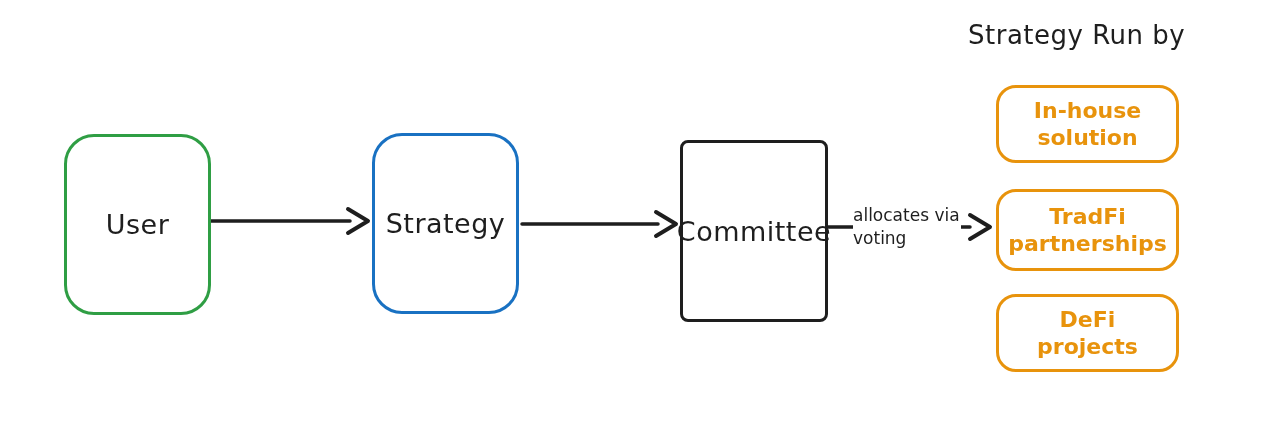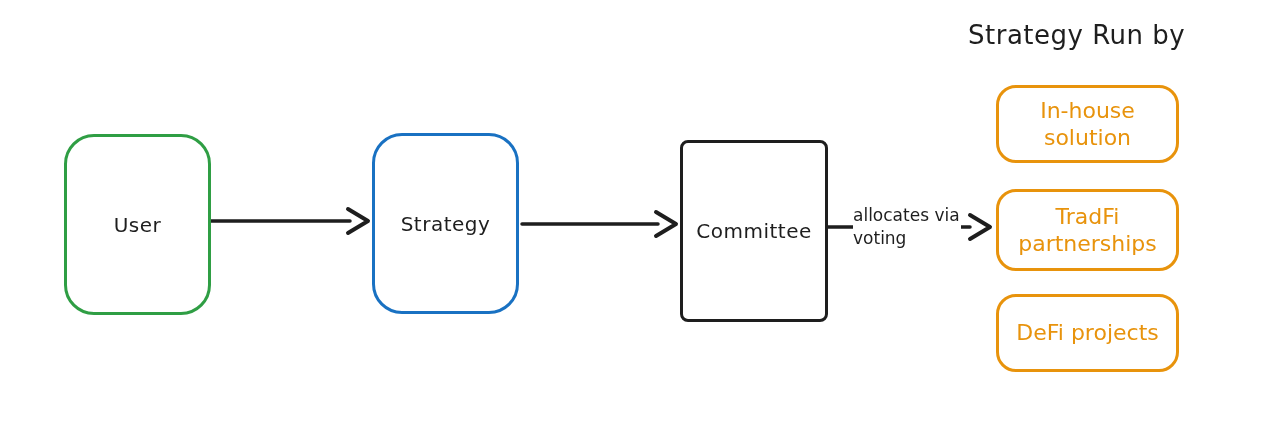--- a/index.html
+++ b/index.html
@@ -29,21 +29,21 @@
     width: 1280px; height: 421px;
     pointer-events: none;
   }
   .node {
     position: absolute;
     display: flex; align-items: center; justify-content: center;
     background: var(--background);
     border-radius: 30px;
     text-align: center;
   }
-  .node-label { font-size: 20px; letter-spacing: 0.5px; text-align: right; }
+  .node-label { font-size: 27px; letter-spacing: 0.5px; text-align: right; }
   .node-user {
     left: 64px; top: 134px; width: 147px; height: 181px;
     border: 3.5px solid var(--user-border);
   }
   .node-reserve {
     left: 372px; top: 133px; width: 147px; height: 181px;
     border: 3.5px solid var(--reserve-border);
   }
   .node-committee {
     left: 680px; top: 140px; width: 148px; height: 182px;
@@ -63,21 +63,21 @@
     font-size: 26px; letter-spacing: 0.5px;
   }
   .strategy-option {
     position: absolute;
     left: 996px; width: 183px;
     display: flex; align-items: center; justify-content: center;
     border: 3.5px solid var(--strategy-accent);
     border-radius: 20px;
     background: var(--background);
     color: var(--strategy-accent);
-    font-weight: normal;
+    font-weight: bold;
     font-size: 22px; line-height: 1.25;
     text-align: center;
     padding: 4px 14px;
   }
   .strategy-option-1 { top: 85px;  height: 78px; }
   .strategy-option-2 { top: 189px; height: 82px; }
   .strategy-option-3 { top: 294px; height: 78px; }
   .edge-label {
     position: absolute;
     left: 853px; top: 204px; width: 108px;

